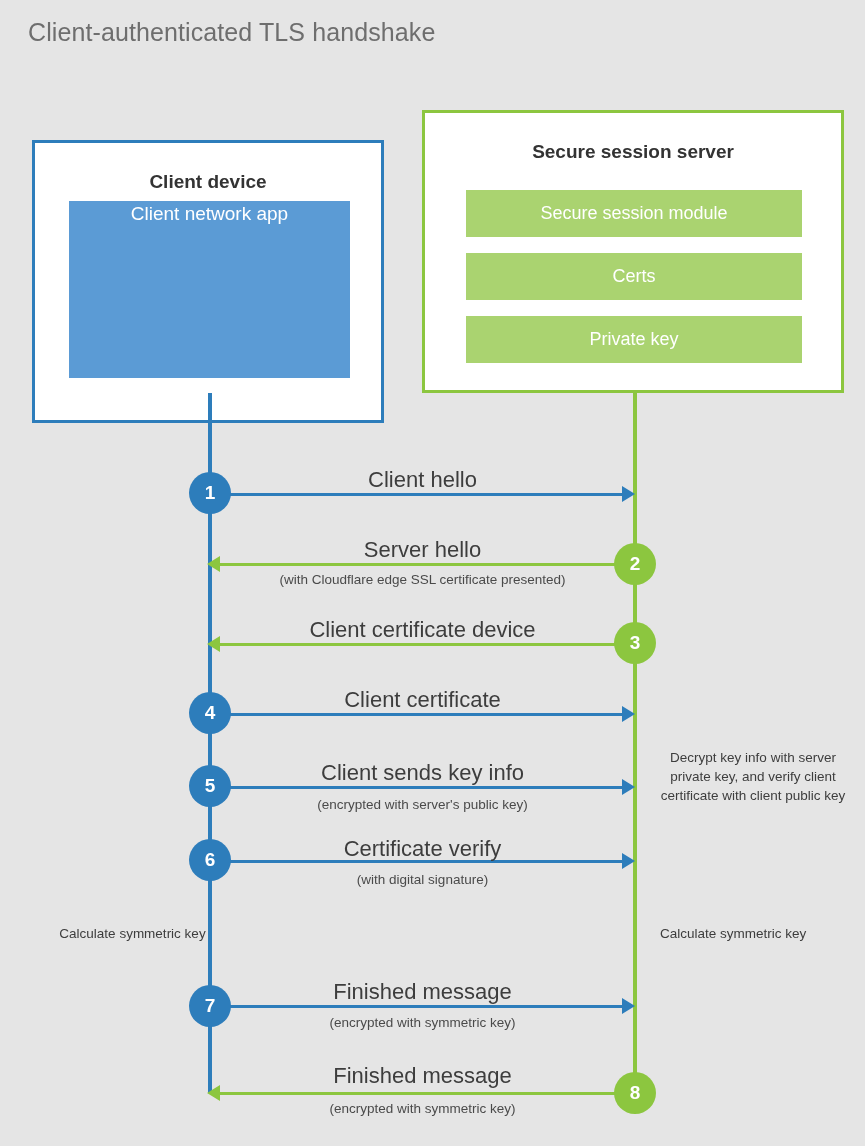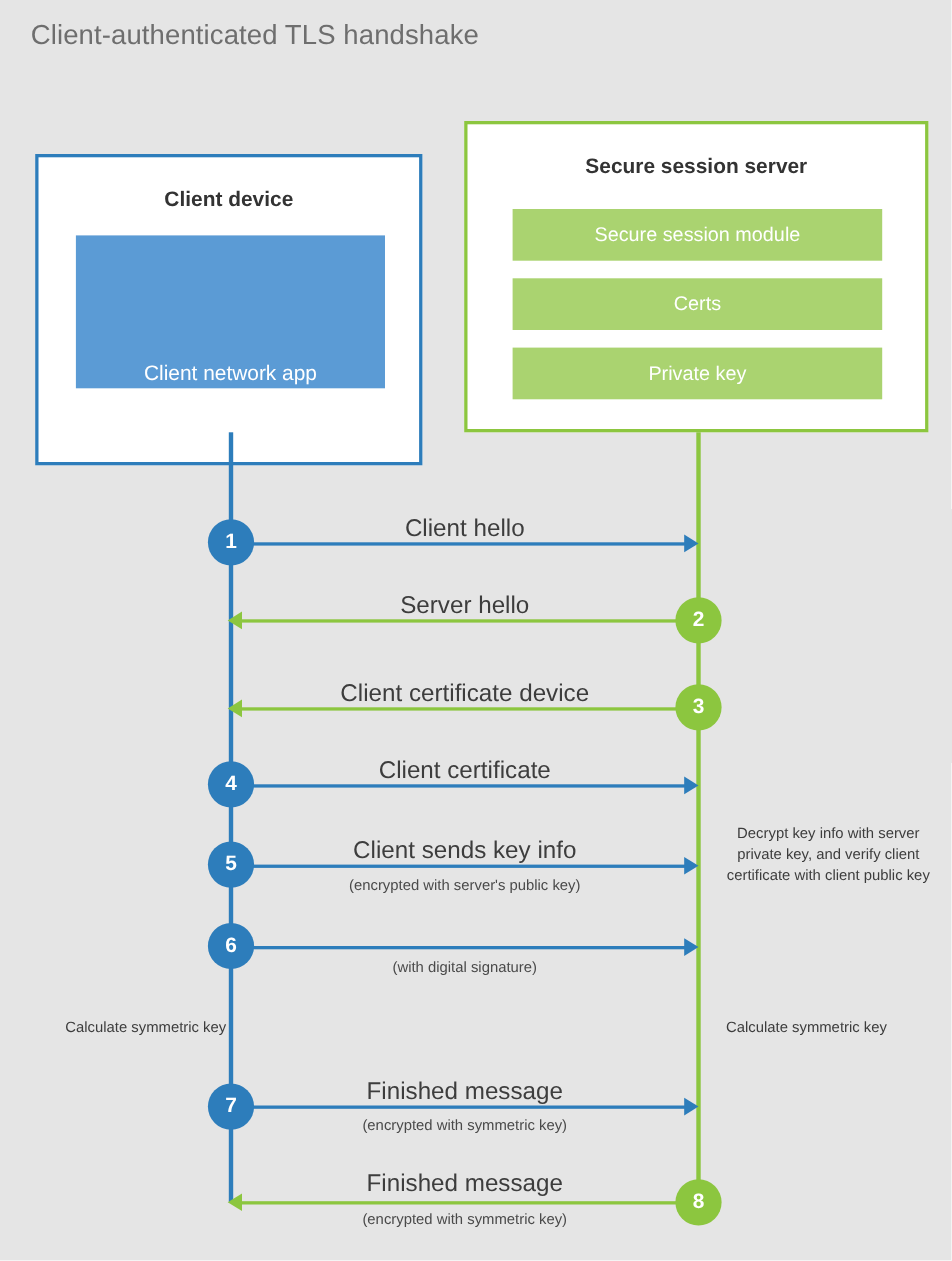--- a/index.html
+++ b/index.html
@@ -52,25 +52,25 @@
     left: 0; right: 0;
     top: 28px;
     text-align: center;
     font-size: 19px;
     font-weight: bold;
     color: #333333;
   }
 
   #client-app-rect {
     position: absolute;
-    left: 34px;  top: 71px;
-    width: 281px; height: 139px;
+    left: 34px;  top: 58px;
+    width: 281px; height: 177px;
     background: #5b9bd5;
     display: flex;
-    align-items: flex-end;
+    align-items: flex-start;
     justify-content: center;
   }
   #client-app-label {
     color: #ffffff;
     font-size: 19px;
     line-height: 1.35;
     text-align: center;
     font-weight: 400;
   }
 
@@ -191,20 +191,21 @@
 
   <div class="msg-line blue" style="left:210px; top:493px; width:415px;"></div>
   <div class="arrow-head right blue" style="left:622px; top:486px;"></div>
   <div class="step-badge blue" style="left:189px; top:472px;">1</div>
   <div class="msg-label" style="left:210px; top:467px; width:425px;">Client hello</div>
 
   <div class="msg-line green" style="left:218px; top:563px; width:417px;"></div>
   <div class="arrow-head left green" style="left:207px; top:556px;"></div>
   <div class="step-badge green" style="left:614px; top:543px;">2</div>
   <div class="msg-label" style="left:210px; top:537px; width:425px;">Server hello</div>
+  <div class="msg-sublabel" style="left:210px; top:572px; width:425px;">(with Cloudflare edge SSL certificate presented)</div>
 
   <div class="msg-line green" style="left:218px; top:643px; width:417px;"></div>
   <div class="arrow-head left green" style="left:207px; top:636px;"></div>
   <div class="step-badge green" style="left:614px; top:622px;">3</div>
   <div class="msg-label" style="left:210px; top:617px; width:425px;">Client certificate device</div>
 
   <div class="msg-line blue" style="left:210px; top:713px; width:415px;"></div>
   <div class="arrow-head right blue" style="left:622px; top:706px;"></div>
   <div class="step-badge blue" style="left:189px; top:692px;">4</div>
   <div class="msg-label" style="left:210px; top:687px; width:425px;">Client certificate</div>
@@ -213,20 +214,21 @@
   <div class="arrow-head right blue" style="left:622px; top:779px;"></div>
   <div class="step-badge blue" style="left:189px; top:765px;">5</div>
   <div class="msg-label" style="left:210px; top:760px; width:425px;">Client sends key info</div>
   <div class="msg-sublabel" style="left:210px; top:797px; width:425px;">(encrypted with server's public key)</div>
 
   <div id="note-decrypt" class="side-note">Decrypt key info with server private key, and verify client certificate with client public key</div>
 
   <div class="msg-line blue" style="left:210px; top:860px; width:415px;"></div>
   <div class="arrow-head right blue" style="left:622px; top:853px;"></div>
   <div class="step-badge blue" style="left:189px; top:839px;">6</div>
+  <div class="msg-label" style="left:210px; top:836px; width:425px;">Certificate verify</div>
   <div class="msg-sublabel" style="left:210px; top:872px; width:425px;">(with digital signature)</div>
 
   <div id="note-calc-client" class="side-note">Calculate symmetric key</div>
   <div id="note-calc-server" class="side-note">Calculate symmetric key</div>
 
   <div class="msg-line blue" style="left:210px; top:1005px; width:415px;"></div>
   <div class="arrow-head right blue" style="left:622px; top:998px;"></div>
   <div class="step-badge blue" style="left:189px; top:985px;">7</div>
   <div class="msg-label" style="left:210px; top:979px; width:425px;">Finished message</div>
   <div class="msg-sublabel" style="left:210px; top:1015px; width:425px;">(encrypted with symmetric key)</div>

